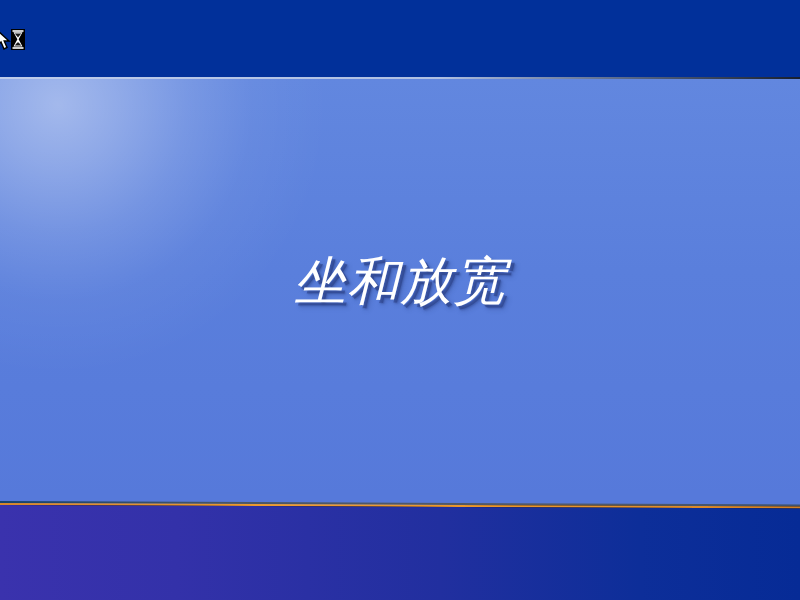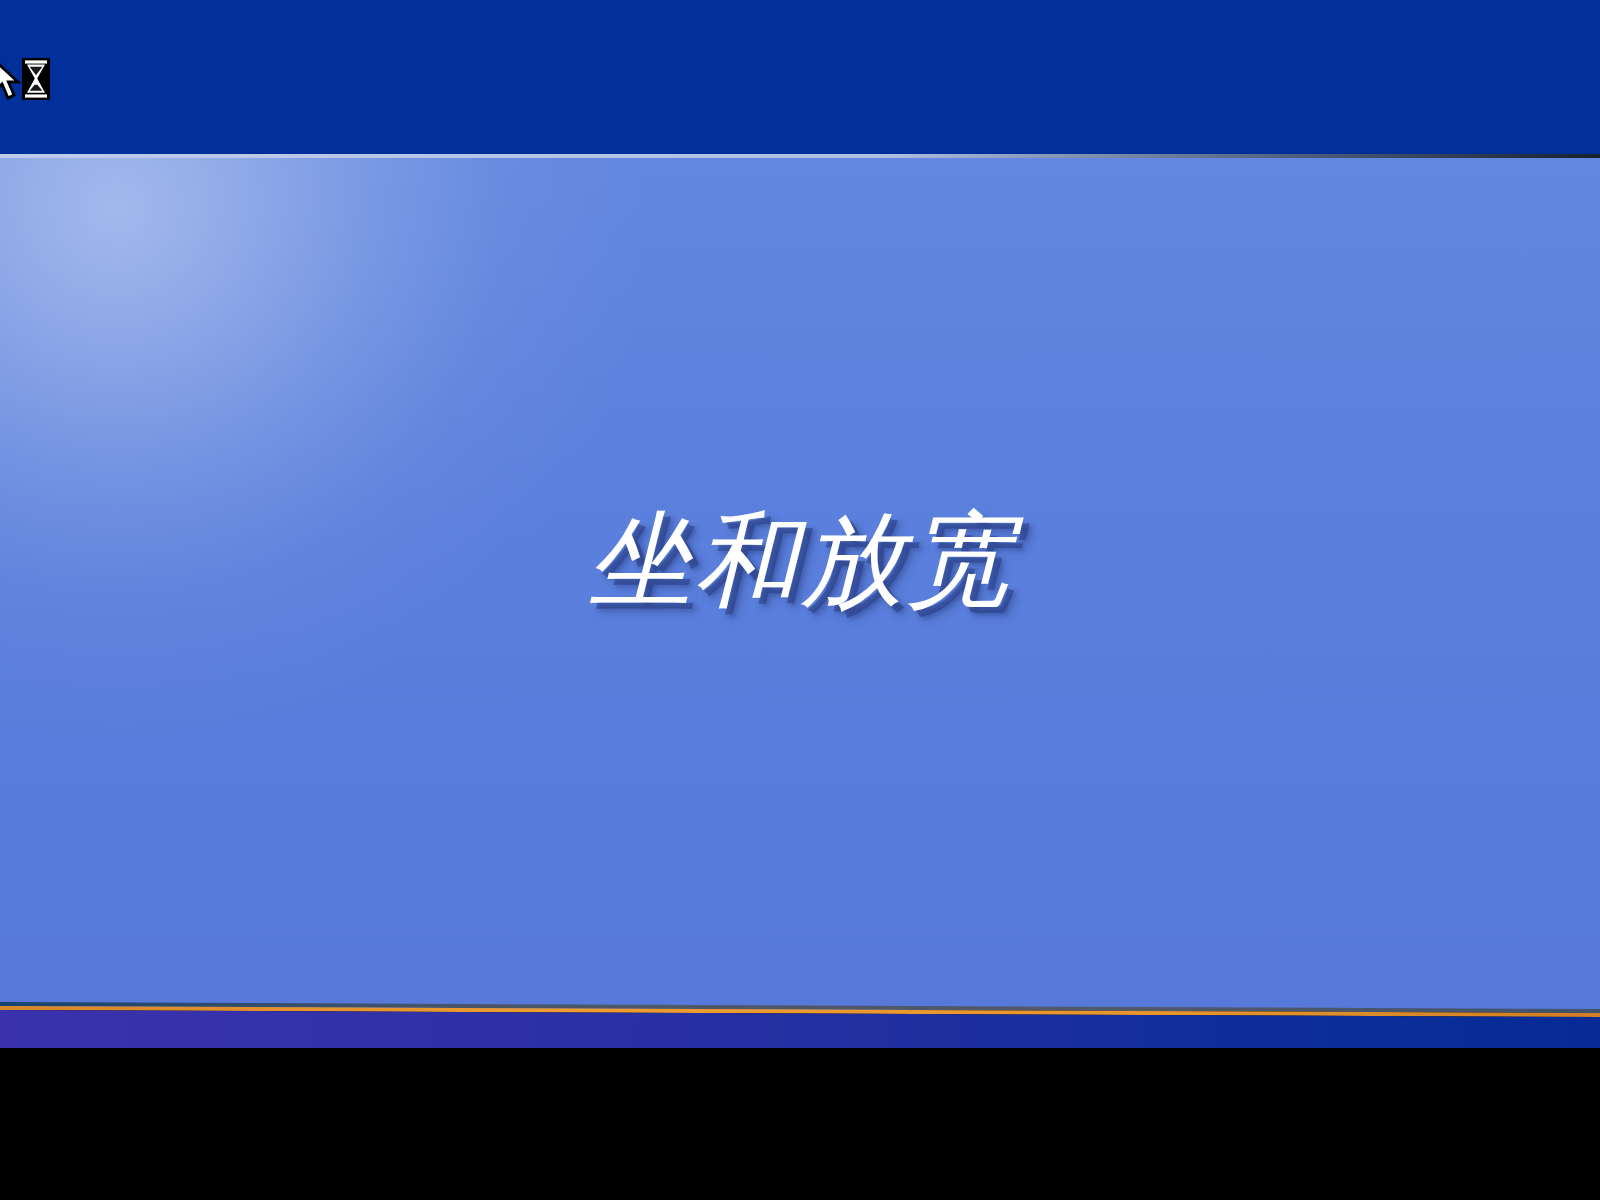--- a/index.html
+++ b/index.html
@@ -4,21 +4,21 @@
 <title>坐和放宽</title>
 <style>
   html, body {
     margin: 0;
     padding: 0;
     background: #000;
   }
   #screen {
     position: relative;
     width: 800px;
-    height: 524px;
+    height: 600px;
     overflow: hidden;
     font-family: "Liberation Serif", "DejaVu Serif", serif;
     user-select: none;
   }
 
   
   #top-bar {
     position: absolute;
     left: 0;
     top: 0;

